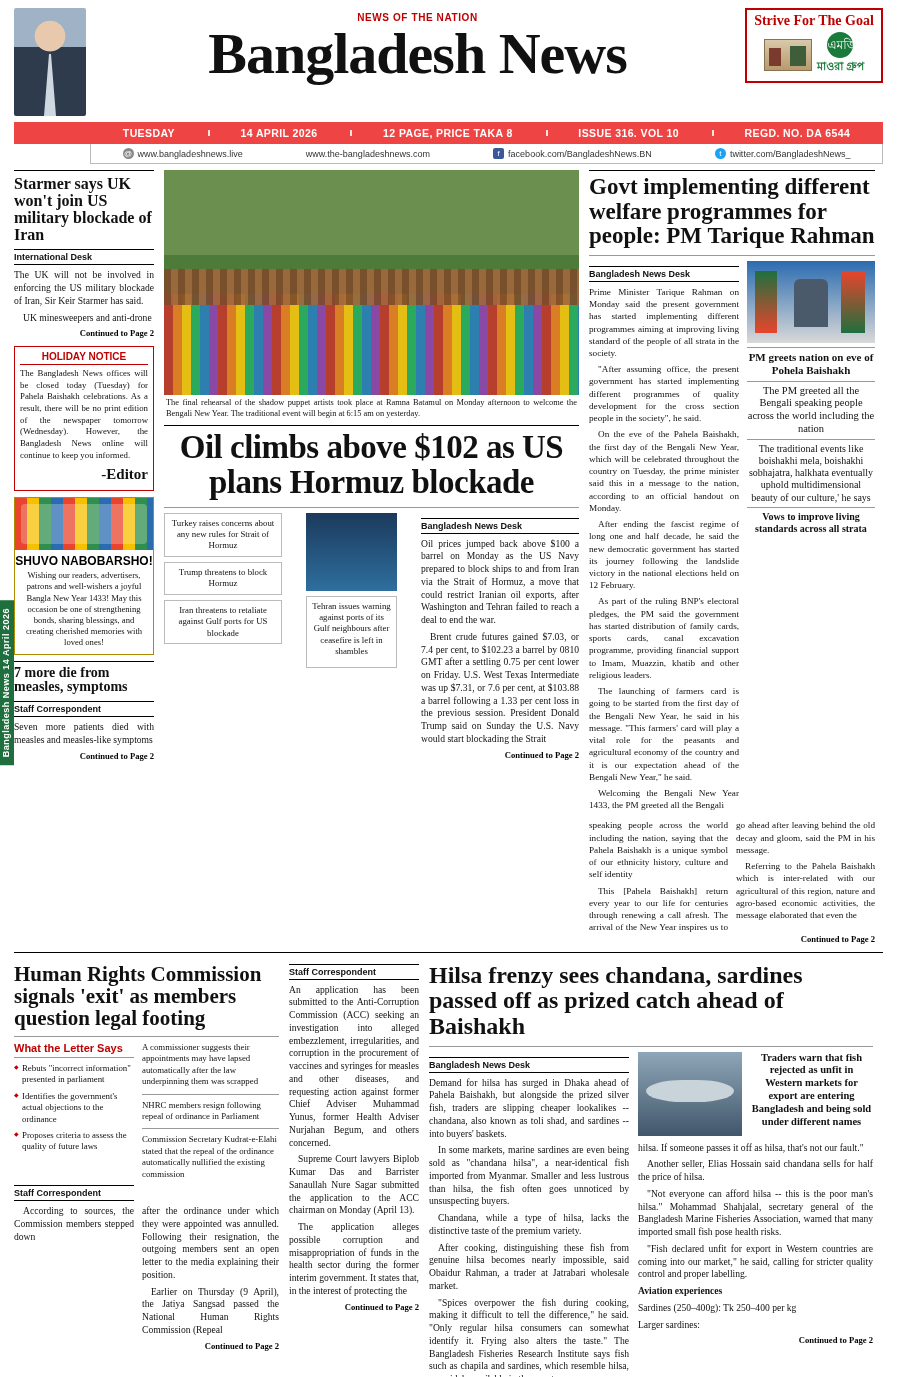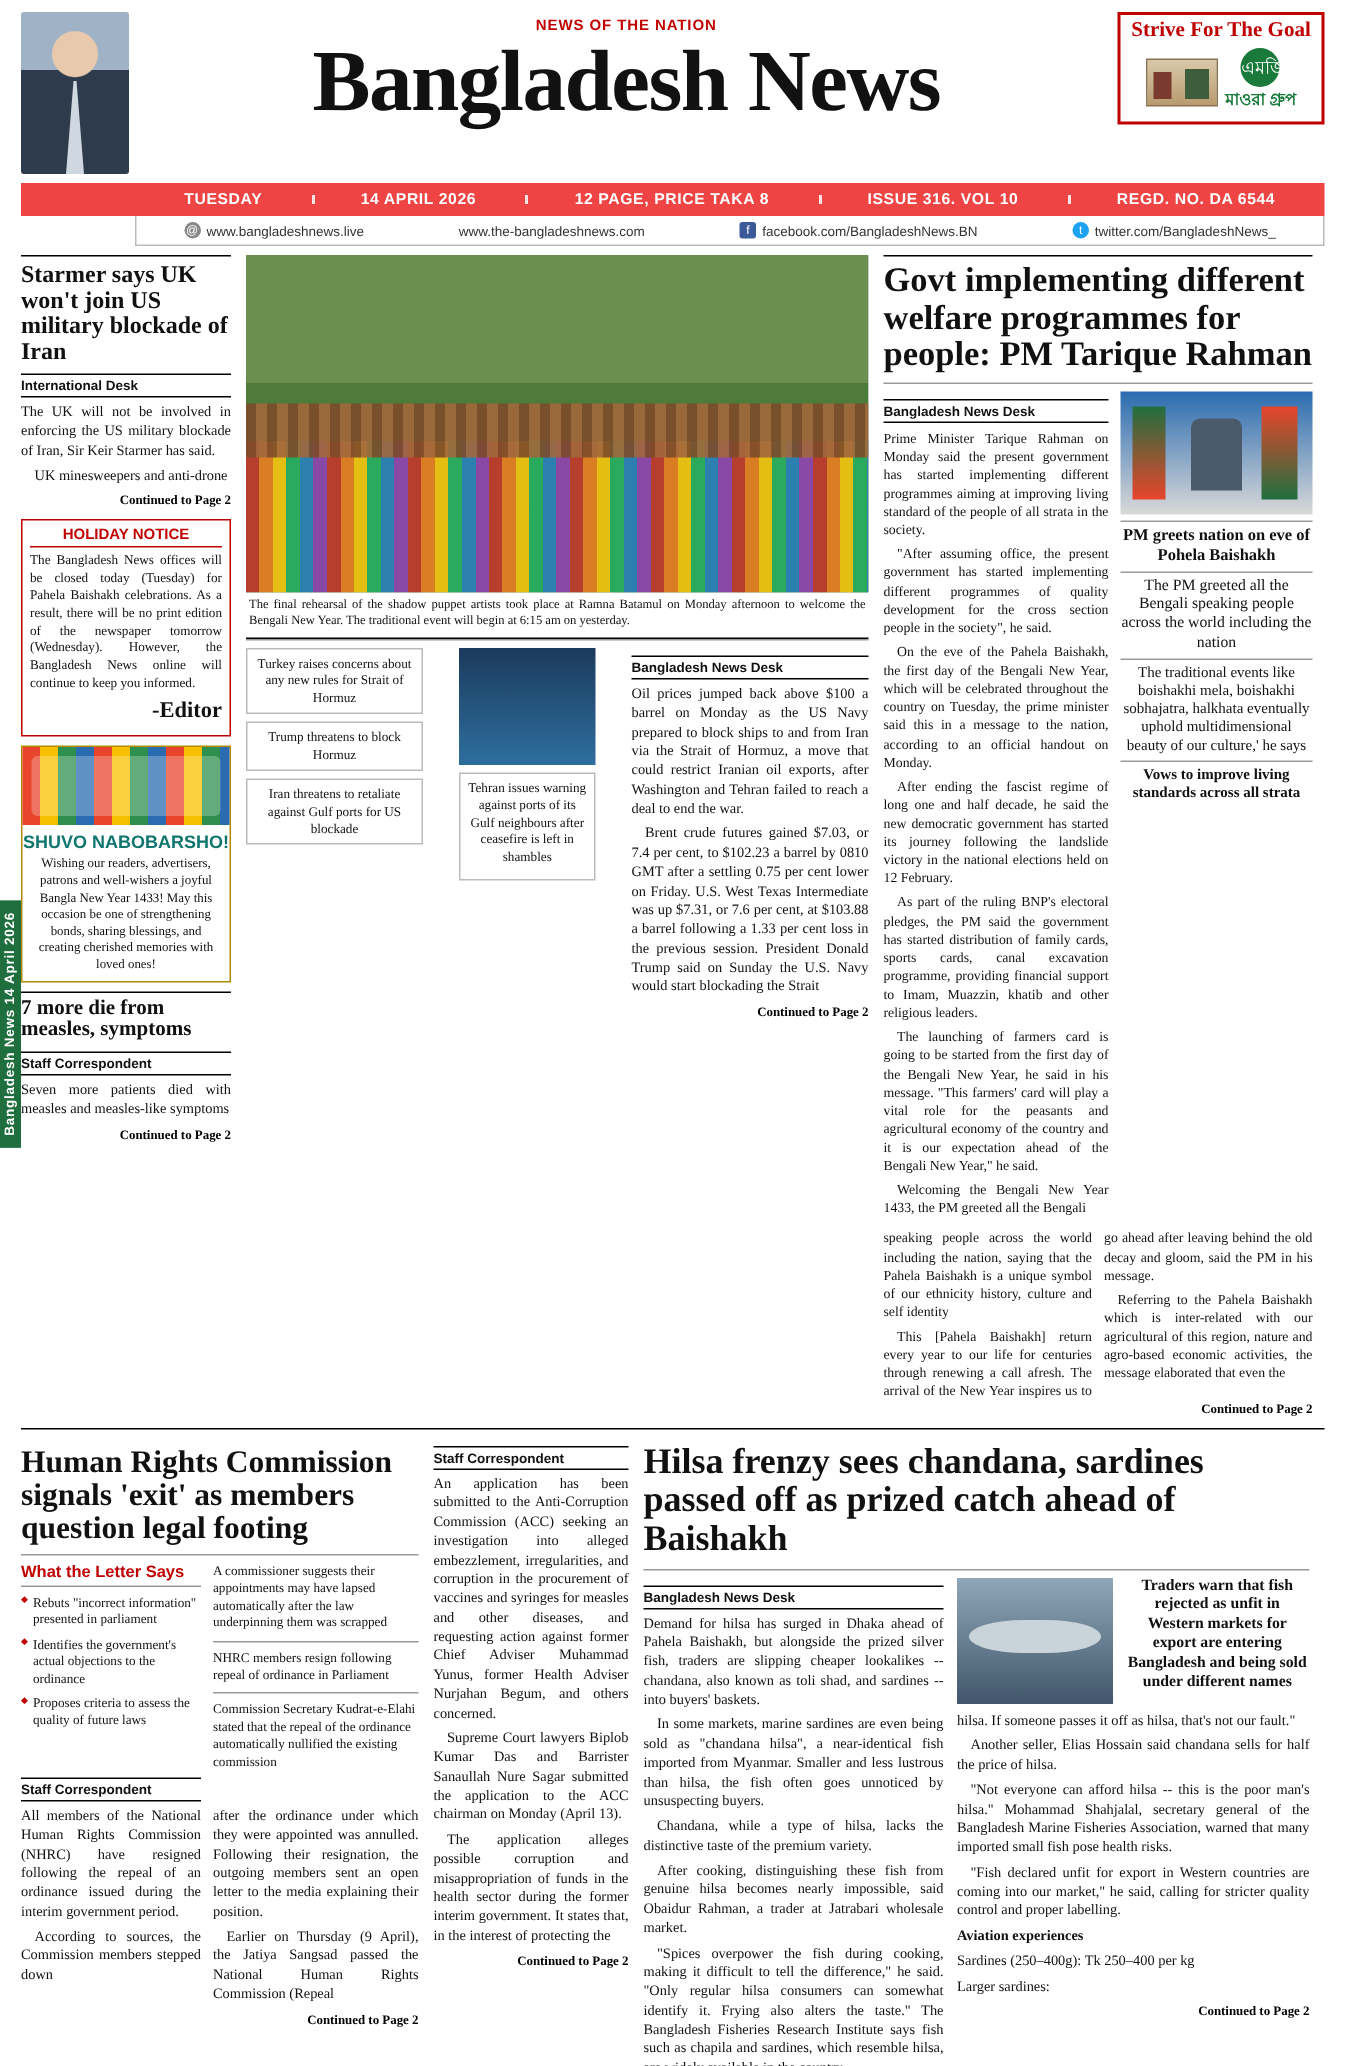--- a/index.html
+++ b/index.html
@@ -88,21 +88,21 @@
   .notice { border:1px solid #c00000; padding:4px 5px 5px; }
   .notice-h { text-align:center; color:#c00000; font-family:"Liberation Sans",sans-serif;
               font-weight:700; font-size:10px; border-bottom:1px solid #c00000; padding-bottom:2px; margin-bottom:3px;}
   .editor { text-align:right; font-weight:700; font-size:15px; }
 
   .shuvo { border:1px solid #b08a00; }
   .shuvo-art { height:52px; background:
      repeating-linear-gradient(90deg,#e8452c 0 12px,#f6c000 12px 24px,#2f8f4e 24px 36px,#2b6cb0 36px 48px);
      position:relative; }
   .shuvo-art:after{content:"";position:absolute;inset:6px;background:rgba(255,255,255,.25);border-radius:4px;}
-  .shuvo-t { text-align:center; color:#0f766e; font-family:"Liberation Sans",sans-serif; font-weight:700;
+  .shuvo-t { text-align:center; color:#000000; font-family:"Liberation Sans",sans-serif; font-weight:700;
              font-size:12px; padding:4px 0 2px; }
   .shuvo-b { font-size:8.6px; line-height:1.3; text-align:center; padding:0 5px 5px; }
 
   .redhead { color:#c00000; font-family:"Liberation Sans",sans-serif; font-weight:700; font-size:11px; }
   .bullets { font-size:8.8px; line-height:1.3; }
   .bullets div { margin-bottom:5px; padding-left:8px; position:relative;}
   .bullets div:before{content:"\25C6"; position:absolute; left:0; top:1px; color:#c00000; font-size:6px;}
   .boxcell { border:1px solid #bbb; padding:4px 5px; font-size:8.8px; line-height:1.3; }
 
   .pullquote { font-family:"Liberation Serif",serif; font-weight:700; font-size:12.5px; line-height:1.22; text-align:center;}
@@ -201,20 +201,21 @@
         <div style="position:absolute;inset:0;background:
           linear-gradient(#6b8f4e 0 38%, #4e7a3a 38% 100%);"></div>
         <div style="position:absolute;left:0;right:0;top:55%;height:45%;background:
           repeating-linear-gradient(90deg,#c0392b 0 9px,#e67e22 9px 18px,#f1c40f 18px 27px,#27ae60 27px 36px,#2980b9 36px 45px,#8e44ad 45px 54px);opacity:.92"></div>
         <div style="position:absolute;left:0;right:0;top:44%;height:16%;background:
           repeating-linear-gradient(90deg,#7d4b2a 0 7px,#a1673c 7px 14px);opacity:.9"></div>
       </div>
       <div class="cap">The final rehearsal of the shadow puppet artists took place at Ramna Batamul on Monday afternoon to welcome the Bengali New Year. The traditional event will begin at 6:15 am on yesterday.</div>
 
       <div class="rule" style="margin-top:6px"></div>
+      <h2 class="head" style="font-size:33px;text-align:center;letter-spacing:-.5px">Oil climbs above $102 as US plans Hormuz blockade</h2>
       <div class="thinrule"></div>
 
       <div style="display:flex;gap:24px;margin-top:5px">
         <div style="width:118px">
           <div class="boxcell" style="text-align:center;margin-bottom:5px">Turkey raises concerns about any new rules for Strait of Hormuz</div>
           <div class="boxcell" style="text-align:center;margin-bottom:5px">Trump threatens to block Hormuz</div>
           <div class="boxcell" style="text-align:center">Iran threatens to retaliate against Gulf ports for US blockade</div>
         </div>
         <div style="width:91px">
           <div class="photo" style="height:78px;background:linear-gradient(#1b3a5c,#2e6f9e)"></div>
@@ -295,21 +296,20 @@
           <div class="boxcell" style="border:none;padding:0 0 6px">A commissioner suggests their appointments may have lapsed automatically after the law underpinning them was scrapped</div>
           <div class="thinrule" style="margin-bottom:5px"></div>
           <div class="boxcell" style="border:none;padding:0 0 6px">NHRC members resign following repeal of ordinance in Parliament</div>
           <div class="thinrule" style="margin-bottom:5px"></div>
           <div class="boxcell" style="border:none;padding:0">Commission Secretary Kudrat-e-Elahi stated that the repeal of the ordinance automatically nullified the existing commission</div>
         </div>
       </div>
       <div class="byline" style="width:120px">Staff Correspondent</div>
       <div style="display:flex;gap:8px">
         <div class="body" style="width:120px">
-          <p class="first">All members of the National Human Rights Commission (NHRC) have resigned following the repeal of an ordinance issued during the interim government period.</p>
           <p>According to sources, the Commission members stepped down</p>
         </div>
         <div class="body" style="flex:1">
           <p class="first">after the ordinance under which they were appointed was annulled. Following their resignation, the outgoing members sent an open letter to the media explaining their position.</p>
           <p>Earlier on Thursday (9 April), the Jatiya Sangsad passed the National Human Rights Commission (Repeal</p>
           <div class="cont">Continued to Page 2</div>
         </div>
       </div>
     </div>
 

